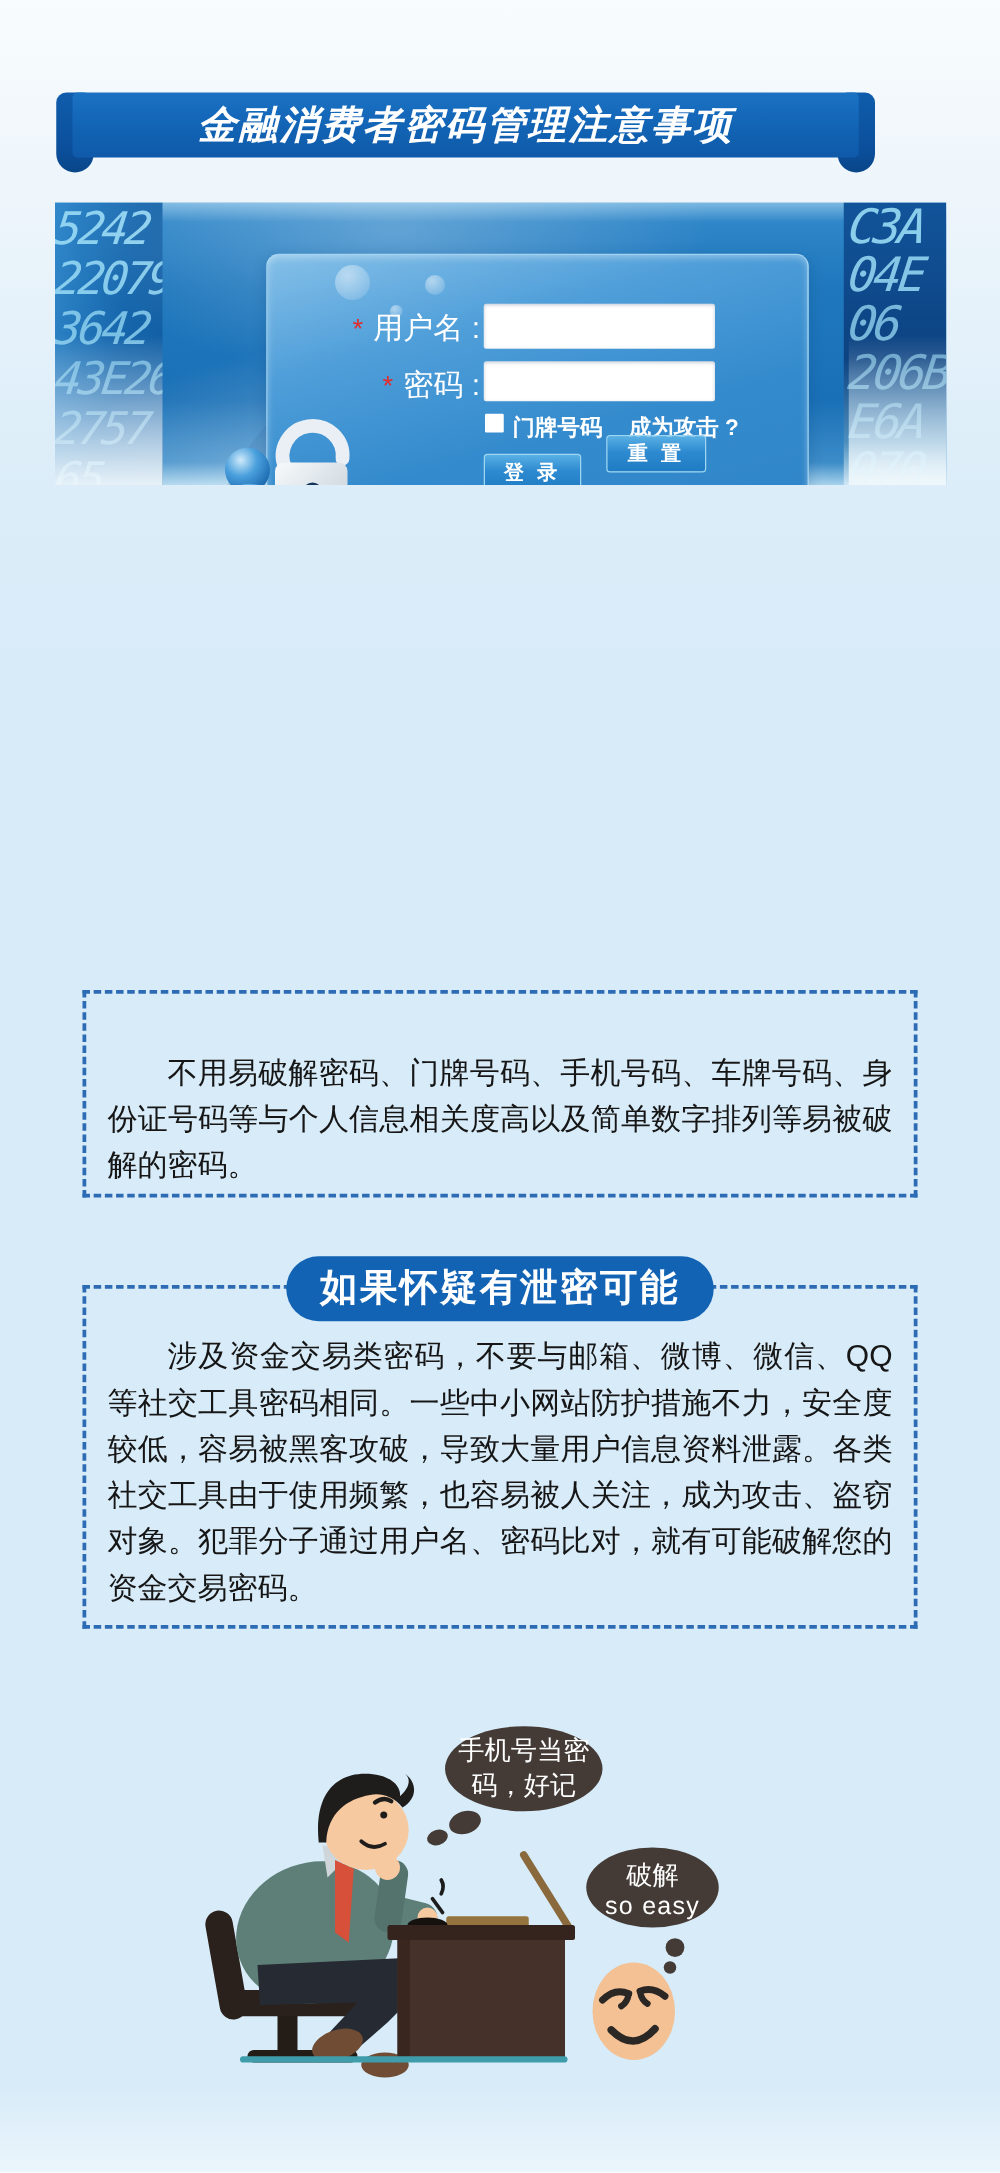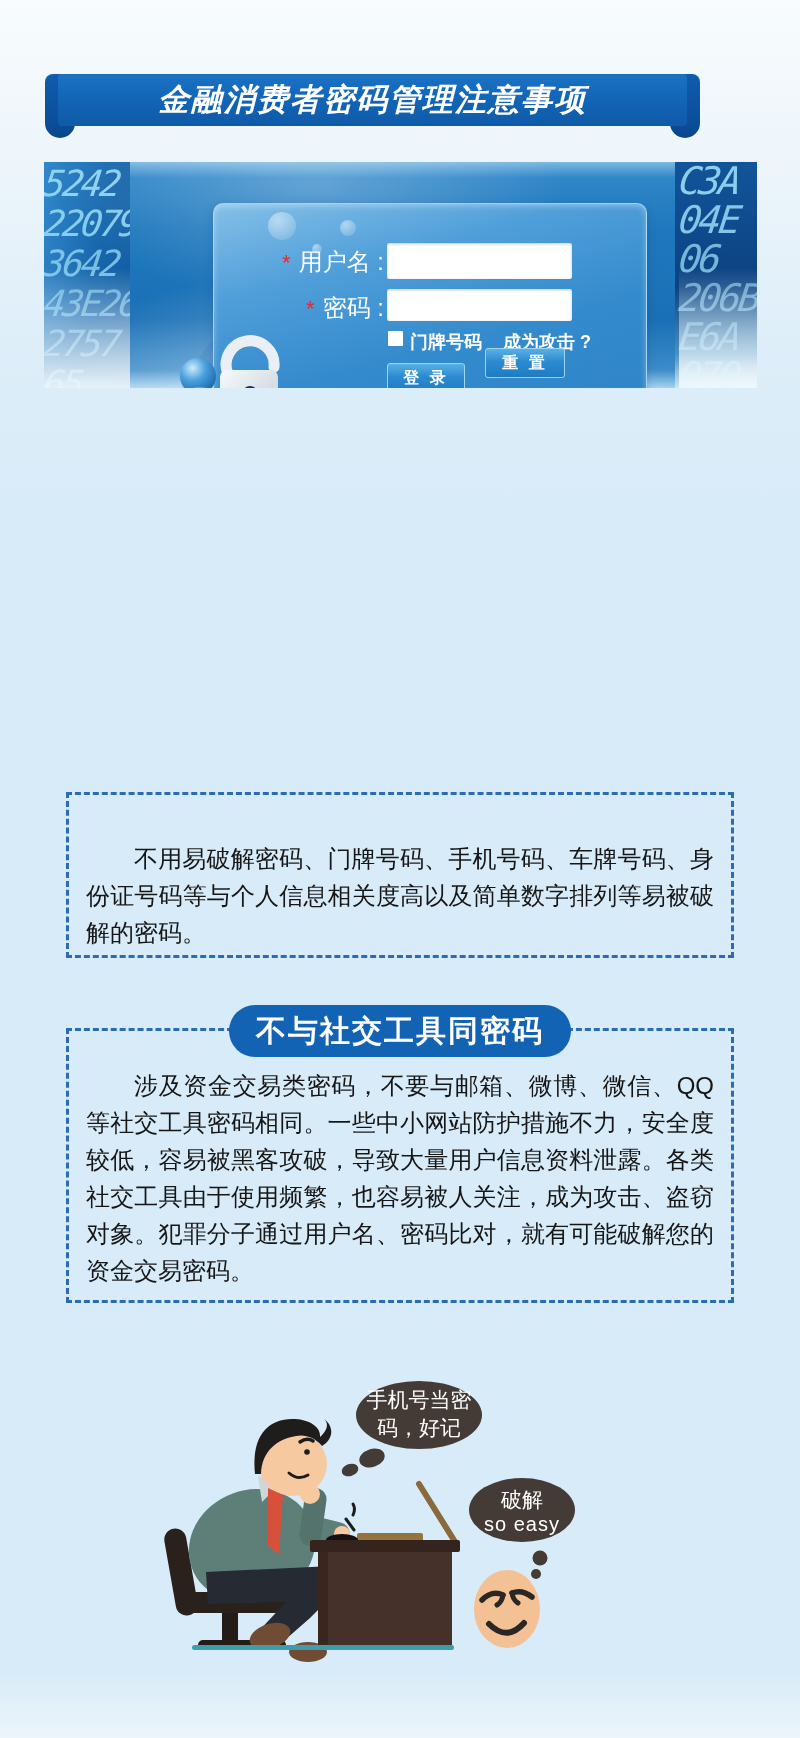--- a/index.html
+++ b/index.html
@@ -151,21 +151,21 @@
       <rect x="76.5" y="78" width="7" height="17" rx="3" fill="#14365d"></rect>
     </svg>
   </div>
 
 
   <div class="sec sec2">
     <div class="bodytxt">不用易破解密码、门牌号码、手机号码、车牌号码、身份证号码等与个人信息相关度高以及简单数字排列等易被破解的密码。</div>
   </div>
 
   <div class="sec sec3">
-    <div class="pill">不与社交工具同密码</div>
+    <div class="pill">如果怀疑有泄密可能</div>
     <div class="bodytxt">涉及资金交易类密码，不要与邮箱、微博、微信、QQ等社交工具密码相同。一些中小网站防护措施不力，安全度较低，容易被黑客攻破，导致大量用户信息资料泄露。各类社交工具由于使用频繁，也容易被人关注，成为攻击、盗窃对象。犯罪分子通过用户名、密码比对，就有可能破解您的资金交易密码。</div>
   </div>
 
   <svg class="illus" width="520" height="330" viewBox="0 0 520 330">
 
     <g>
       <rect x="60" y="150" width="22" height="88" rx="11" fill="#2a211c" transform="rotate(-10 71 194)"></rect>
       <rect x="112" y="232" width="16" height="38" fill="#241c17"></rect>
       <rect x="88" y="262" width="88" height="10" rx="5" fill="#241c17"></rect>
       <rect x="72" y="214" width="106" height="21" rx="10" fill="#2a211c"></rect>

